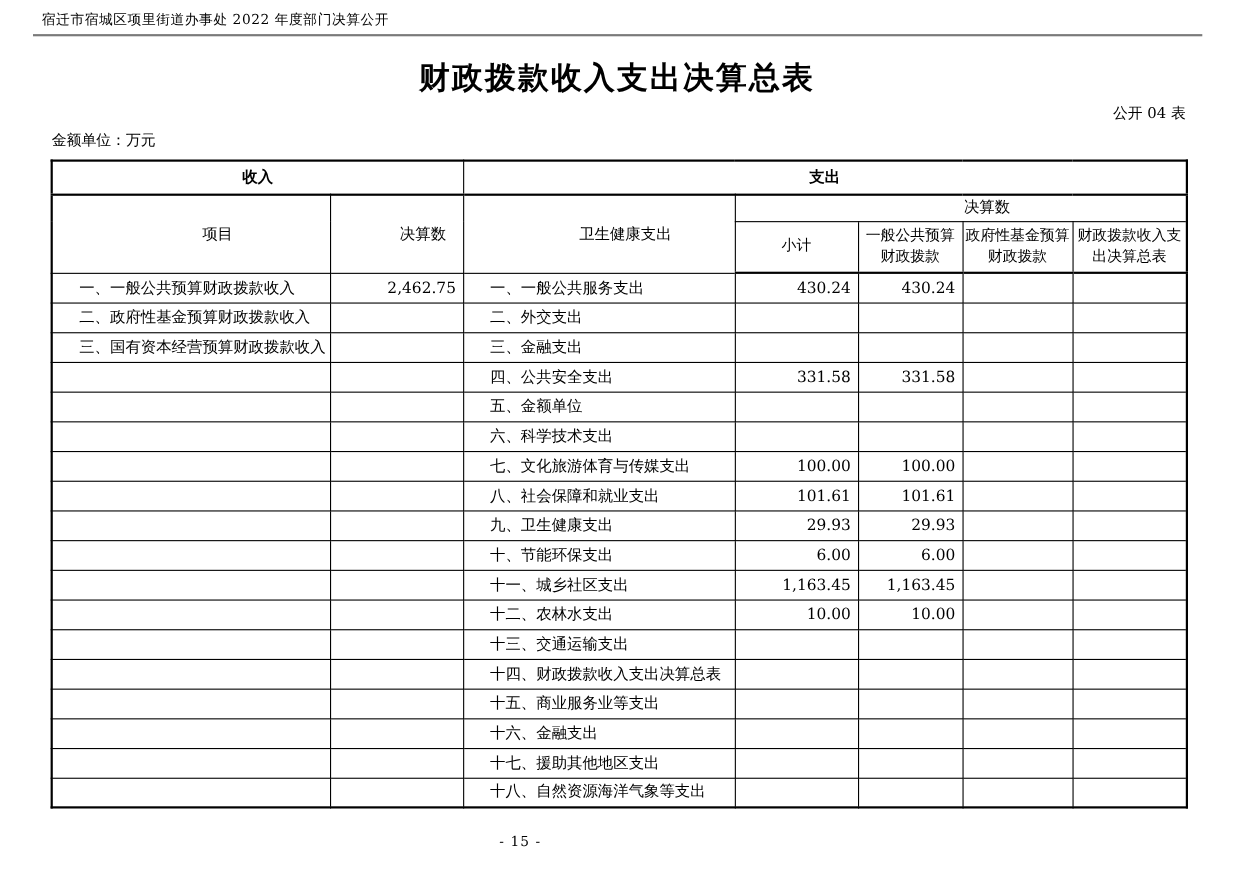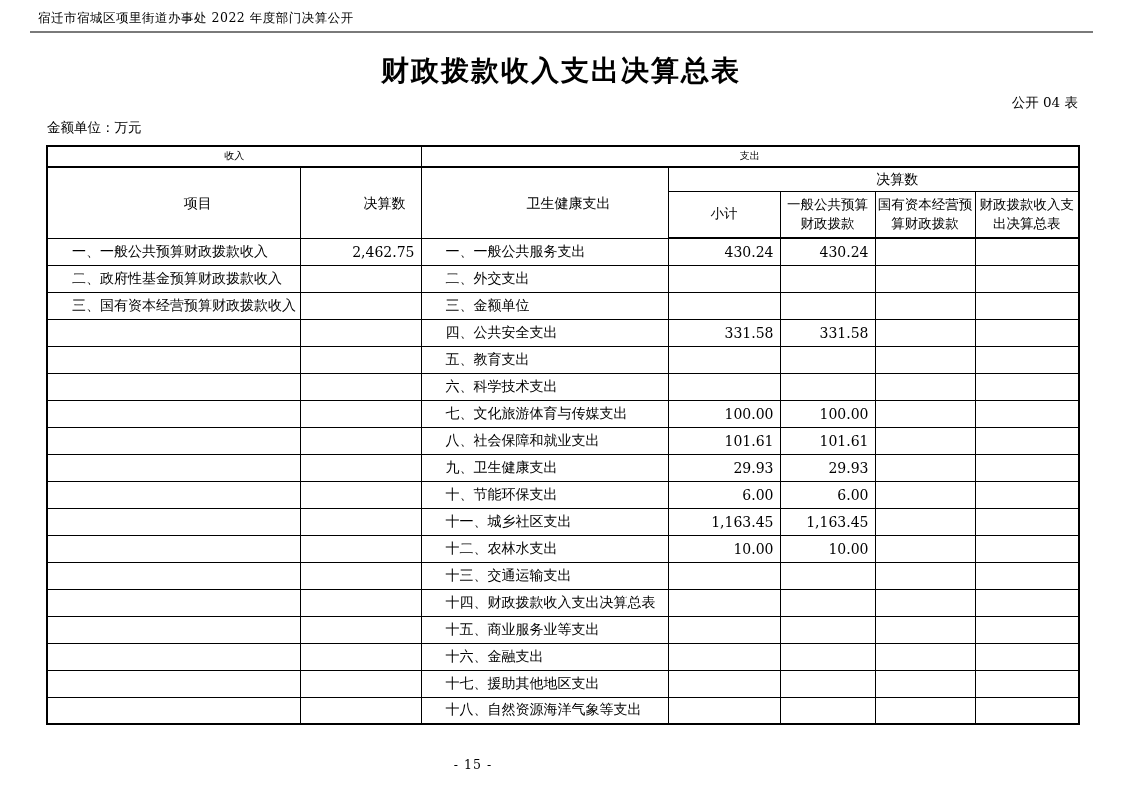--- a/index.html
+++ b/index.html
@@ -41,21 +41,21 @@
     font-size: 14px;
   }
   table.main th, table.main td {
     border: 1px solid #000;
     font-weight: normal;
     overflow: hidden;
     white-space: nowrap;
   }
   table.main th { text-align: center; white-space: normal; line-height: 1.45; }
   table.main { border: 2px solid #000; }
-  tr.h1 th { height: 21px; border-bottom: 2px solid #000; font-size: 10px; }
+  tr.h1 th { height: 31px; border-bottom: 2px solid #000; font-size: 14px; font-weight: bold; }
   tr.h2 th { height: 24px; padding-left: 48px; }
   tr.h3 th { height: 47px; border-bottom: 2px solid #000; font-size: 13.5px; }
   th.deep { border-bottom: 2px solid #000; }
   tbody tr { height: 27px; }
   tbody td.l { text-align: left;  padding-left: 24px;  }
   tbody td.r { text-align: right; padding-right: 6px; }
   .page-footer {
     position: absolute; left: 0; top: 757px; width: 946px;
     text-align: center; font-size: 12.5px; letter-spacing: 1px;
   }
@@ -90,21 +90,21 @@
     </tr>
     <tr class="h2">
       <th rowspan="2" class="deep">项目</th>
       <th rowspan="2" class="deep">决算数</th>
       <th rowspan="2" class="deep">卫生健康支出</th>
       <th colspan="4">决算数</th>
     </tr>
     <tr class="h3">
       <th>小计</th>
       <th>一般公共预算财政拨款</th>
-      <th>国有资本经营预算财政拨款</th>
+      <th>政府性基金预算财政拨款</th>
       <th>财政拨款收入支出决算总表</th>
     </tr>
   </thead>
   <tbody>
       <tr>
         <td class="l">一、一般公共预算财政拨款收入</td>
         <td class="r">2,462.75</td>
         <td class="l">一、一般公共服务支出</td>
         <td class="r">430.24</td>
         <td class="r">430.24</td>
@@ -116,39 +116,39 @@
         <td class="r"></td>
         <td class="l">二、外交支出</td>
         <td class="r"></td>
         <td class="r"></td>
         <td class="r"></td>
         <td class="r"></td>
       </tr>
       <tr>
         <td class="l">三、国有资本经营预算财政拨款收入</td>
         <td class="r"></td>
-        <td class="l">三、金额单位</td>
+        <td class="l">三、金融支出</td>
         <td class="r"></td>
         <td class="r"></td>
         <td class="r"></td>
         <td class="r"></td>
       </tr>
       <tr>
         <td class="l"></td>
         <td class="r"></td>
         <td class="l">四、公共安全支出</td>
         <td class="r">331.58</td>
         <td class="r">331.58</td>
         <td class="r"></td>
         <td class="r"></td>
       </tr>
       <tr>
         <td class="l"></td>
         <td class="r"></td>
-        <td class="l">五、教育支出</td>
+        <td class="l">五、金额单位</td>
         <td class="r"></td>
         <td class="r"></td>
         <td class="r"></td>
         <td class="r"></td>
       </tr>
       <tr>
         <td class="l"></td>
         <td class="r"></td>
         <td class="l">六、科学技术支出</td>
         <td class="r"></td>

